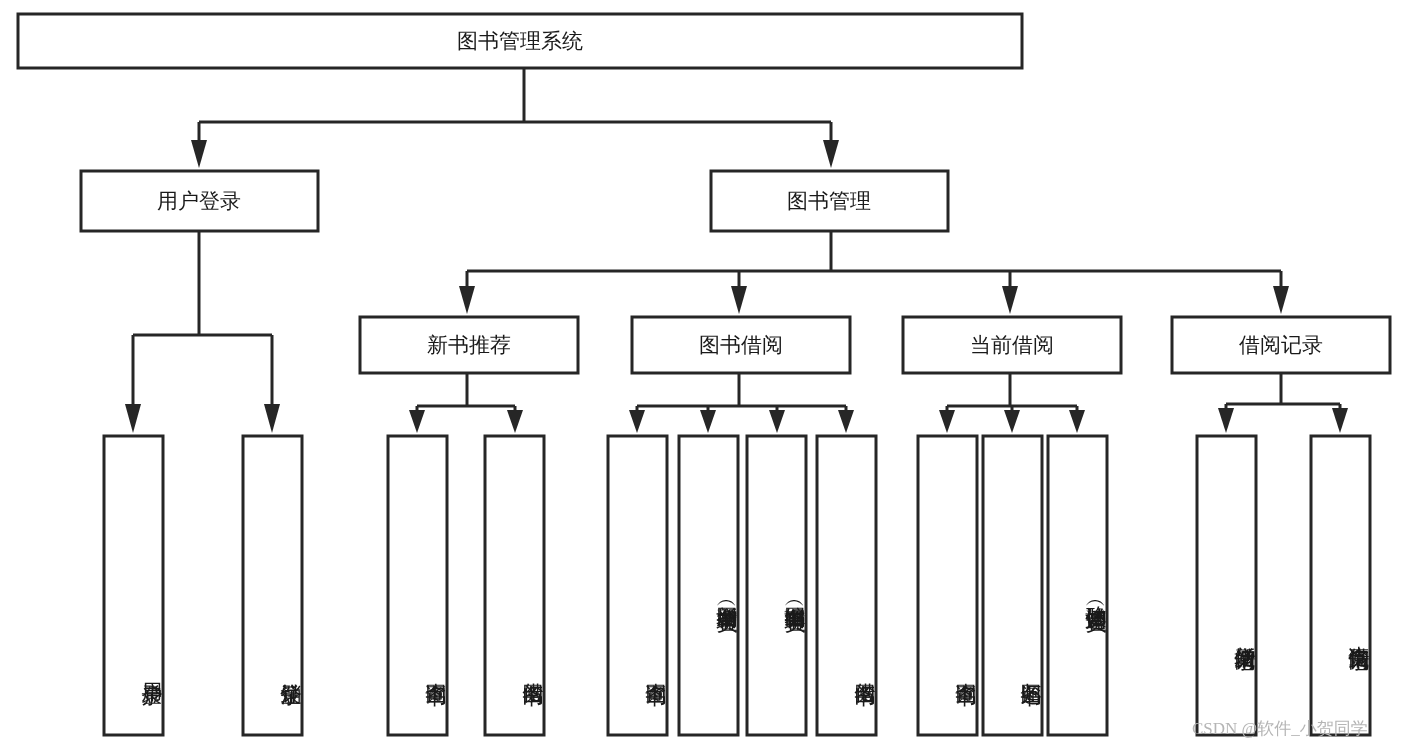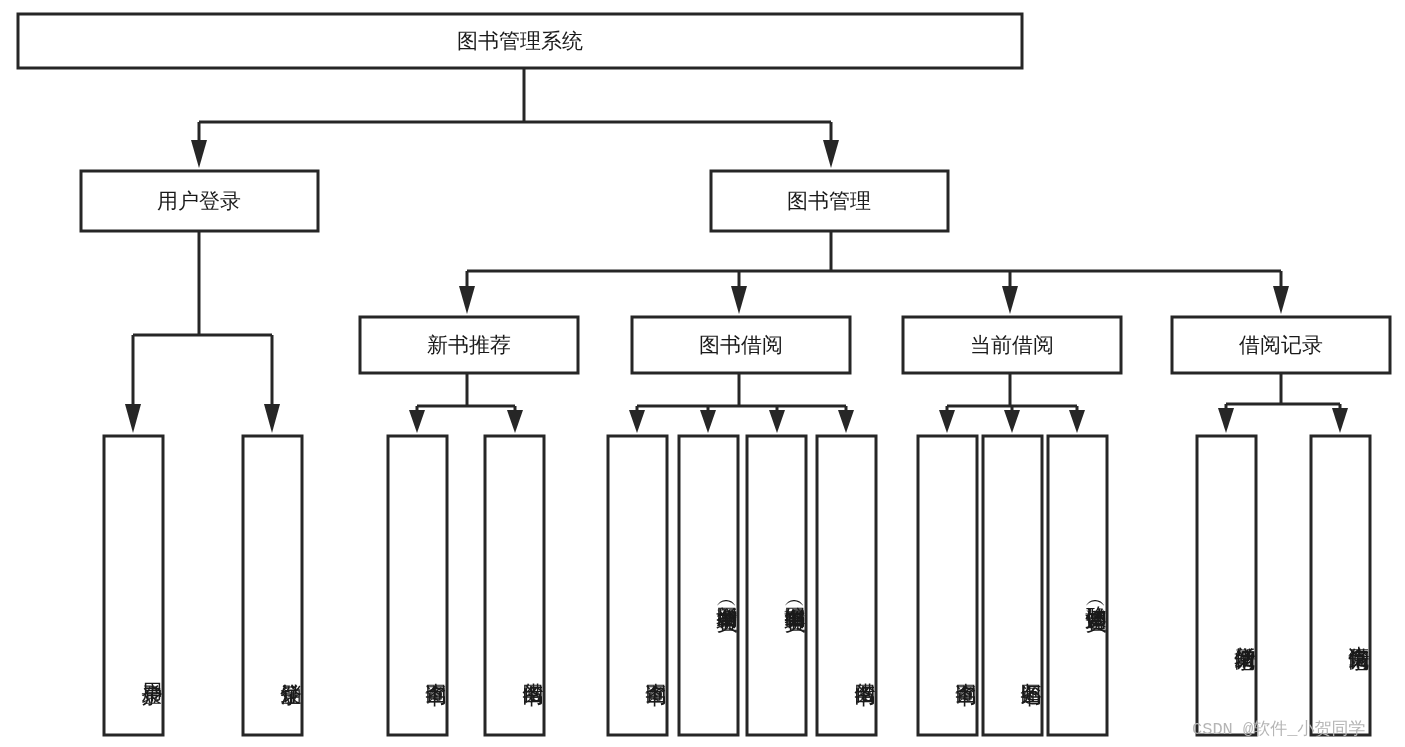--- a/index.html
+++ b/index.html
@@ -57,21 +57,21 @@
     color: #1a1a1a;
     letter-spacing: 1px;
     display: flex;
     align-items: flex-start;
     justify-content: center;
     white-space: nowrap;
     pointer-events: none;
   }
   .watermark {
     position: absolute;
-    font-family: Liberation Mono, monospace;
+    font-family: Liberation Serif, serif;
     font-size: 17px;
     color: #b5b5b5;
     white-space: nowrap;
   }
 </style>
 </head>
 <body>
 
 <div id="diagram-root">
 

